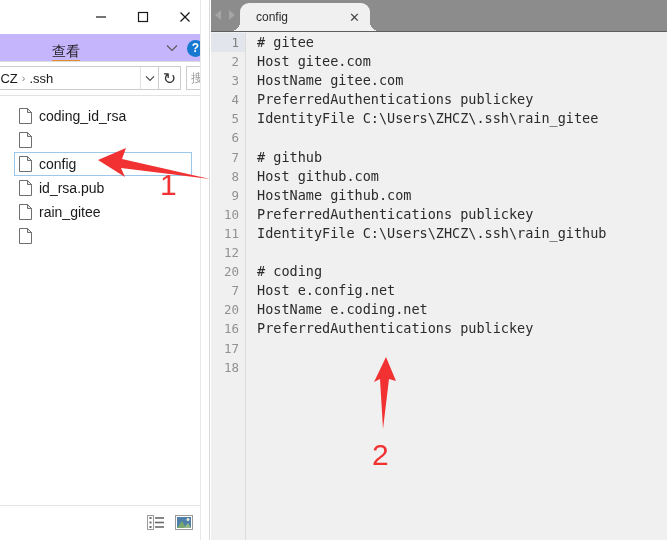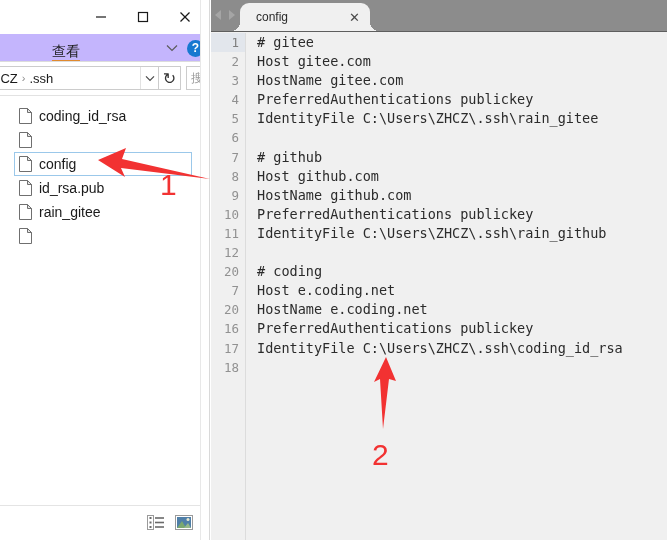--- a/index.html
+++ b/index.html
@@ -460,33 +460,32 @@
         <div class="code-row">
           <span class="ln">12</span>
           <span class="code-txt"></span>
         </div>
         <div class="code-row">
           <span class="ln">20</span>
           <span class="code-txt"># coding</span>
         </div>
         <div class="code-row">
           <span class="ln">7</span>
-          <span class="code-txt">Host e.coding.net</span>
+          <span class="code-txt">Host e.config.net</span>
         </div>
         <div class="code-row">
           <span class="ln">20</span>
           <span class="code-txt">HostName e.coding.net</span>
         </div>
         <div class="code-row">
           <span class="ln">16</span>
           <span class="code-txt">PreferredAuthentications publickey</span>
         </div>
         <div class="code-row">
           <span class="ln">17</span>
-          <span class="code-txt">IdentityFile C:\Users\ZHCZ\.ssh\coding_id_rsa</span>
         </div>
         <div class="code-row">
           <span class="ln">18</span>
           <span class="code-txt"></span>
         </div>
       </div>
   </div>
 
   <div class="annot" id="annot-arrow-1">
     <svg width="116" height="40" viewBox="0 0 116 40">

